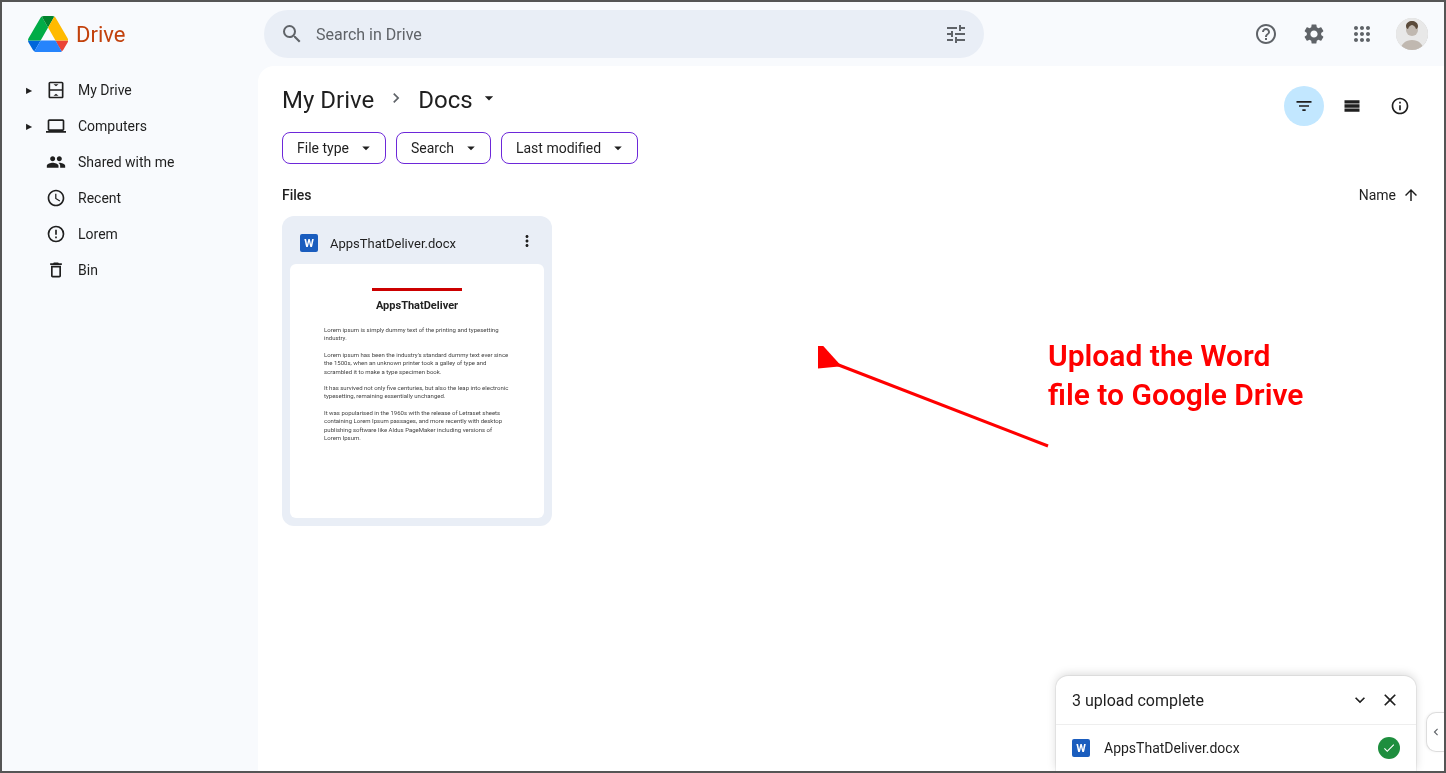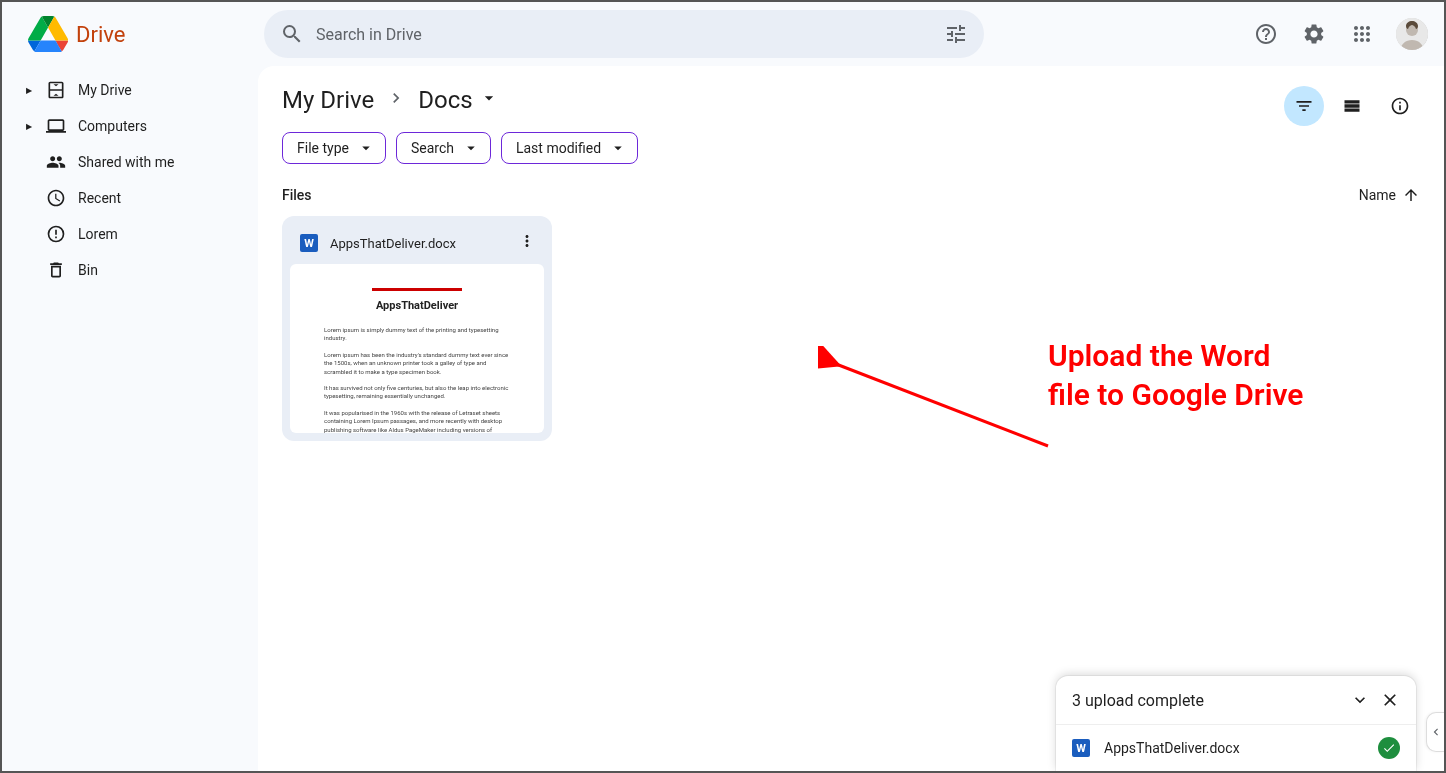--- a/index.html
+++ b/index.html
@@ -64,21 +64,21 @@
   .sort svg { width: 18px; height: 18px; fill: #1f1f1f; }
   
   
   .tile { width: 270px; background: #e9eef6; border-radius: 12px; padding: 8px; cursor: pointer; }
   .tile-head { display: flex; align-items: center; gap: 12px; padding: 8px 6px 10px 10px; }
   .word-ic { width: 18px; height: 18px; background: #1a5dbe; color: #fff; display: flex; align-items: center; justify-content: center; font-size: 11px; font-weight: 700; border-radius: 2px; flex-shrink: 0; }
   .tile-name { flex: 1; font-size: 13px; color: #1f1f1f; white-space: nowrap; overflow: hidden; text-overflow: ellipsis; }
   .more-ic { width: 20px; cursor: pointer; }
   .more-ic svg { width: 18px; height: 18px; fill: #1f1f1f; }
   
-  .thumb { background: #fff; border-radius: 6px; height: 169px; padding: 24px 34px; overflow: hidden; font-size: 6px; color: #333; }
+  .thumb { background: #fff; border-radius: 6px; height: 254px; padding: 24px 34px; overflow: hidden; font-size: 6px; color: #333; }
   .thumb .redline { height: 3px; background: #c00; width: 90px; margin: 0 auto 8px; }
   .thumb .title { text-align: center; font-weight: 700; font-size: 11px; margin-bottom: 14px; color: #222; }
   .thumb p { margin-bottom: 8px; line-height: 1.4; color: #444; font-size: 6px; }
   
   
   .annotation { position: absolute; left: 560px; top: 280px; pointer-events: none; }
   .arrow-svg { position: absolute; left: 0; top: 0; }
   .anno-text { position: absolute; left: 230px; top: -10px; font-family: 'Comic Sans MS', cursive; font-size: 30px; font-weight: 600; color: #ff0000; line-height: 1.3; white-space: nowrap; }
   
   

